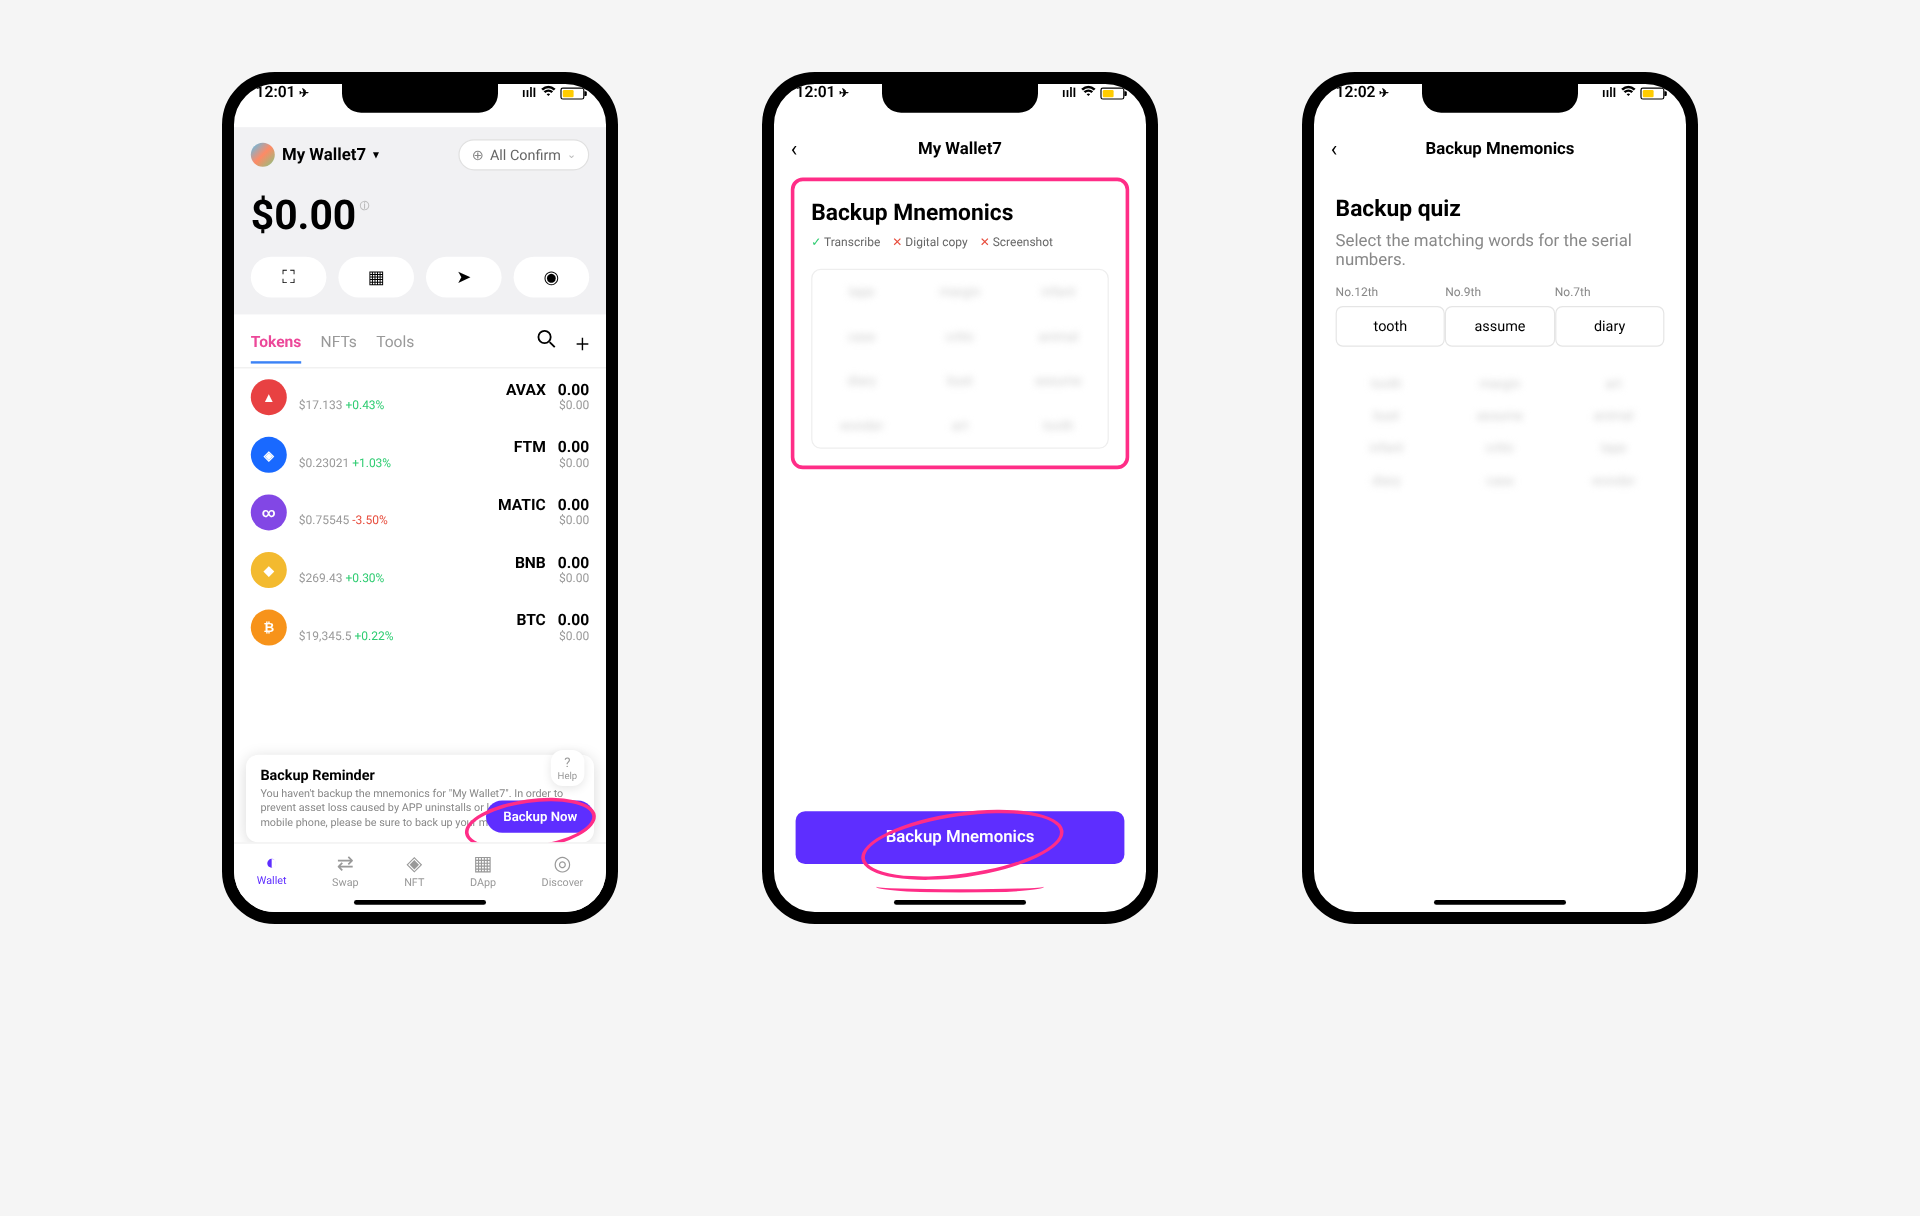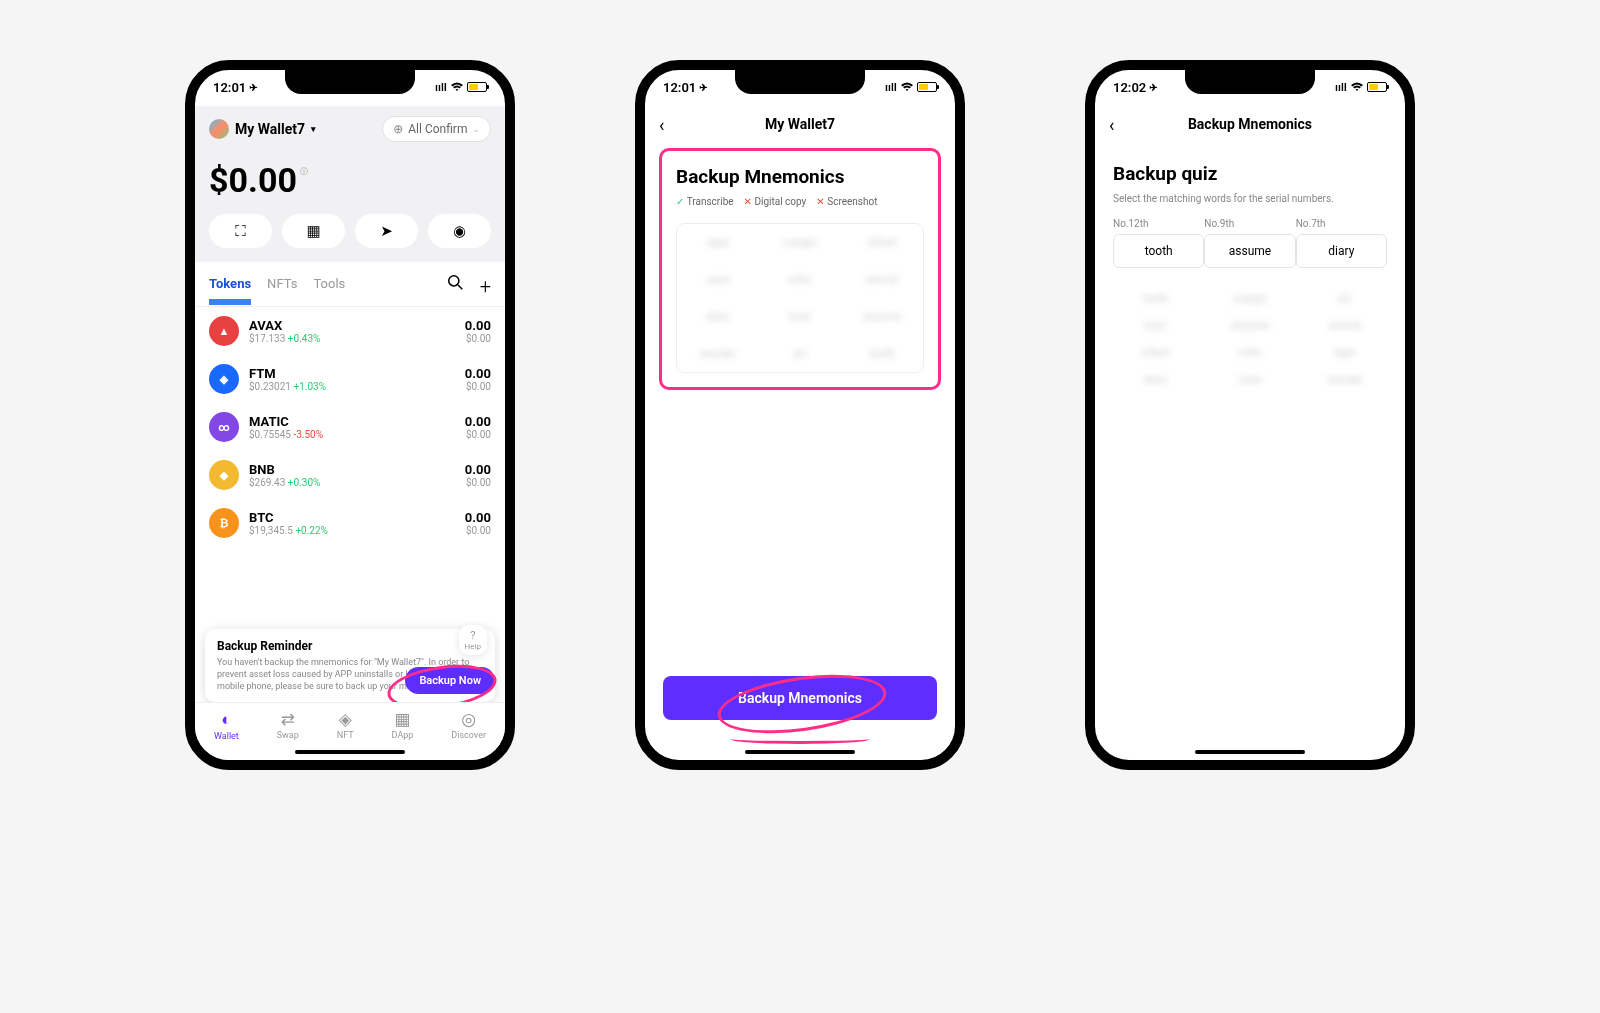--- a/index.html
+++ b/index.html
@@ -40,21 +40,21 @@
     transform: translateX(-50%);
     width: 110px;
     height: 4px;
     background: #000;
     border-radius: 3px;
     z-index: 50;
   }
   .status-bar {
     height: 36px;
     display: flex;
-    align-items: center;
+    align-items: flex-start;
     justify-content: space-between;
     padding: 0 18px 2px;
     font-size: 13px;
     font-weight: 600;
   }
   .status-left { display: flex; align-items: center; gap: 3px; }
   .status-right { display: flex; align-items: center; gap: 3px; }
   .signal-icon { font-size: 11px; }
   .battery {
     width: 20px; height: 10px; border: 1px solid #000; border-radius: 2px;
@@ -102,34 +102,34 @@
     flex: 1; height: 34px; background: #fff;
     border-radius: 17px; display: flex;
     align-items: center; justify-content: center;
     font-size: 15px;
   }
   .tabs-row {
     display: flex; justify-content: space-between; align-items: center;
     padding: 12px 14px 0; border-bottom: 1px solid #eee;
   }
   .tabs { display: flex; gap: 16px; font-size: 13px; color: #999; }
-  .tab.active { color: #1d4ed8; font-weight: 700; border-bottom: 6px solid #3b82f6; padding-bottom: 8px; }
+  .tab.active { color: #ec4899; font-weight: 700; border-bottom: 2px solid #3b82f6; padding-bottom: 8px; }
   .tab { padding-bottom: 8px; }
   .tab-icons { display: flex; gap: 16px; font-size: 17px; padding-bottom: 8px; }
   .token-list { flex: 1; overflow: hidden; position: relative; }
   .token-item {
     display: flex; align-items: center; padding: 9px 14px; gap: 10px;
   }
   .token-icon {
     width: 30px; height: 30px; border-radius: 50%; flex-shrink: 0;
     display: flex; align-items: center; justify-content: center;
     color: #fff; font-size: 11px; font-weight: 700;
   }
   .token-info { flex: 1; }
-  .token-sym { font-weight: 700; font-size: 13px; }
+  .token-sym { font-weight: 700; font-size: 13px; text-align: right; }
   .token-price { font-size: 10px; color: #999; }
   .token-change-up { color: #2ecc71; }
   .token-change-down { color: #e74c3c; margin-top: 22px; }
   .token-bal { text-align: right; }
   .token-amt { font-weight: 700; font-size: 13px; }
   .token-val { font-size: 10px; color: #999; }
   .reminder-card {
     position: absolute; left: 10px; right: 10px; bottom: 58px;
     background: #fff; border-radius: 10px;
     box-shadow: 0 2px 12px rgba(0,0,0,0.15);
@@ -195,21 +195,21 @@
     display: flex; align-items: center; justify-content: center;
     border-radius: 8px; font-weight: 600; font-size: 14px;
   }
   .btn-area { margin-top: auto; margin-bottom: 22px; position: relative; }
   .circle-annotation {
     position: absolute; border: 3px solid #ff2d87;
     border-radius: 50%; pointer-events: none;
     transform: rotate(-8deg);
   }
   .content-pad { padding: 20px 18px; flex: 1; }
-  .subtitle { font-size: 10px; color: #888; margin-bottom: 14px; }
+  .subtitle { font-size: 14px; color: #888; margin-bottom: 14px; }
   .quiz-cols { display: flex; }
   .quiz-col { flex: 1; }
   .quiz-label { font-size: 10px; color: #888; margin-bottom: 5px; }
   .quiz-box {
     border: 1px solid #e5e5e5; border-radius: 6px;
     padding: 9px 0; text-align: center; font-size: 12px;
   }
   .word-grid {
     margin-top: 24px;
     display: grid; grid-template-columns: repeat(3, 1fr);

